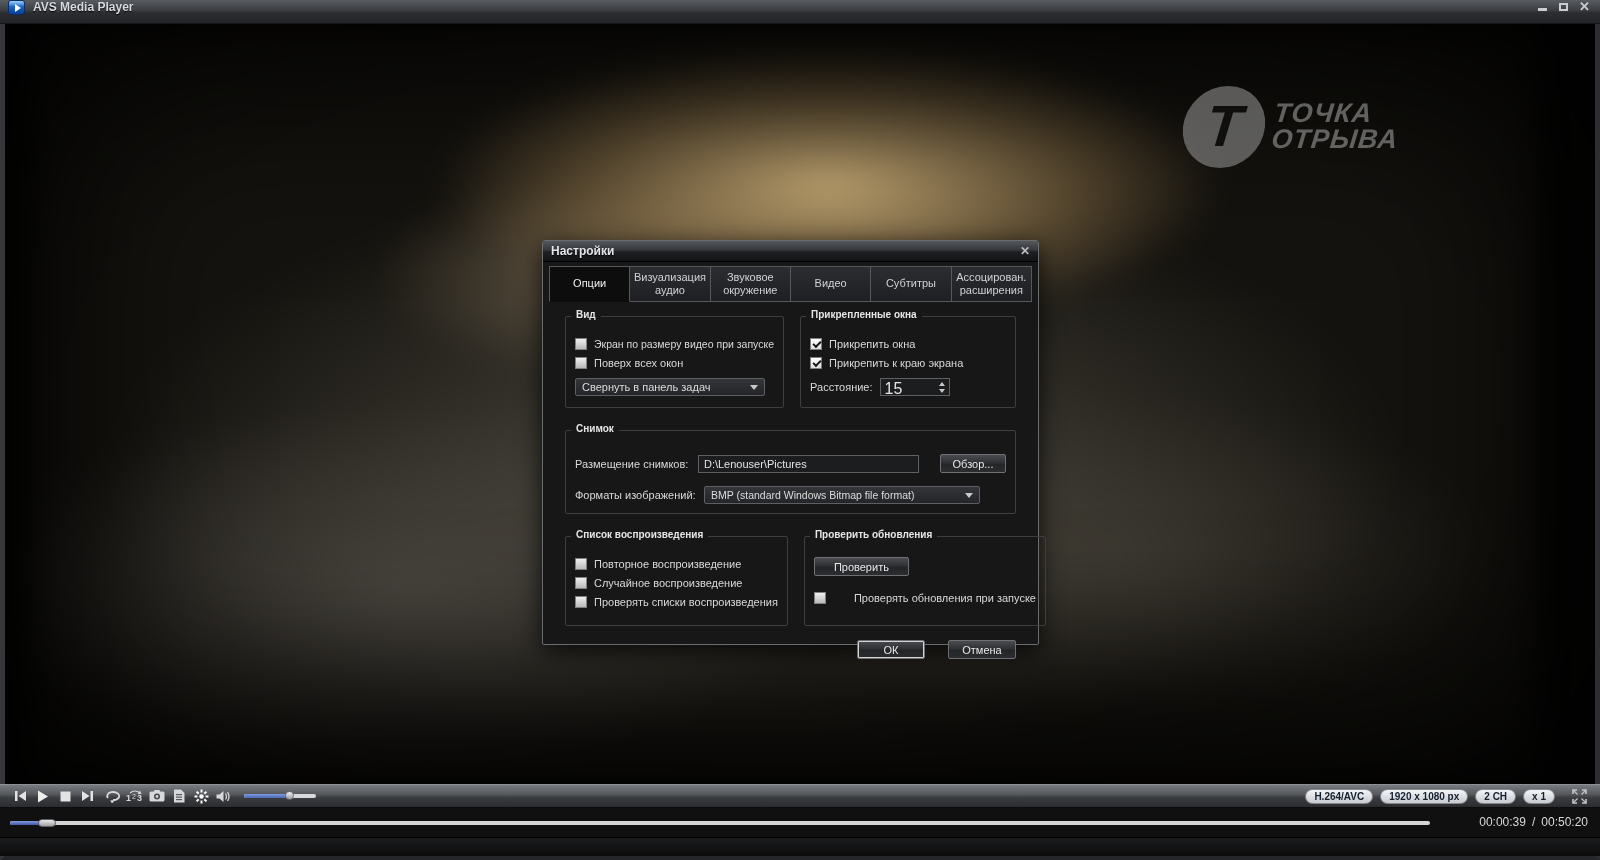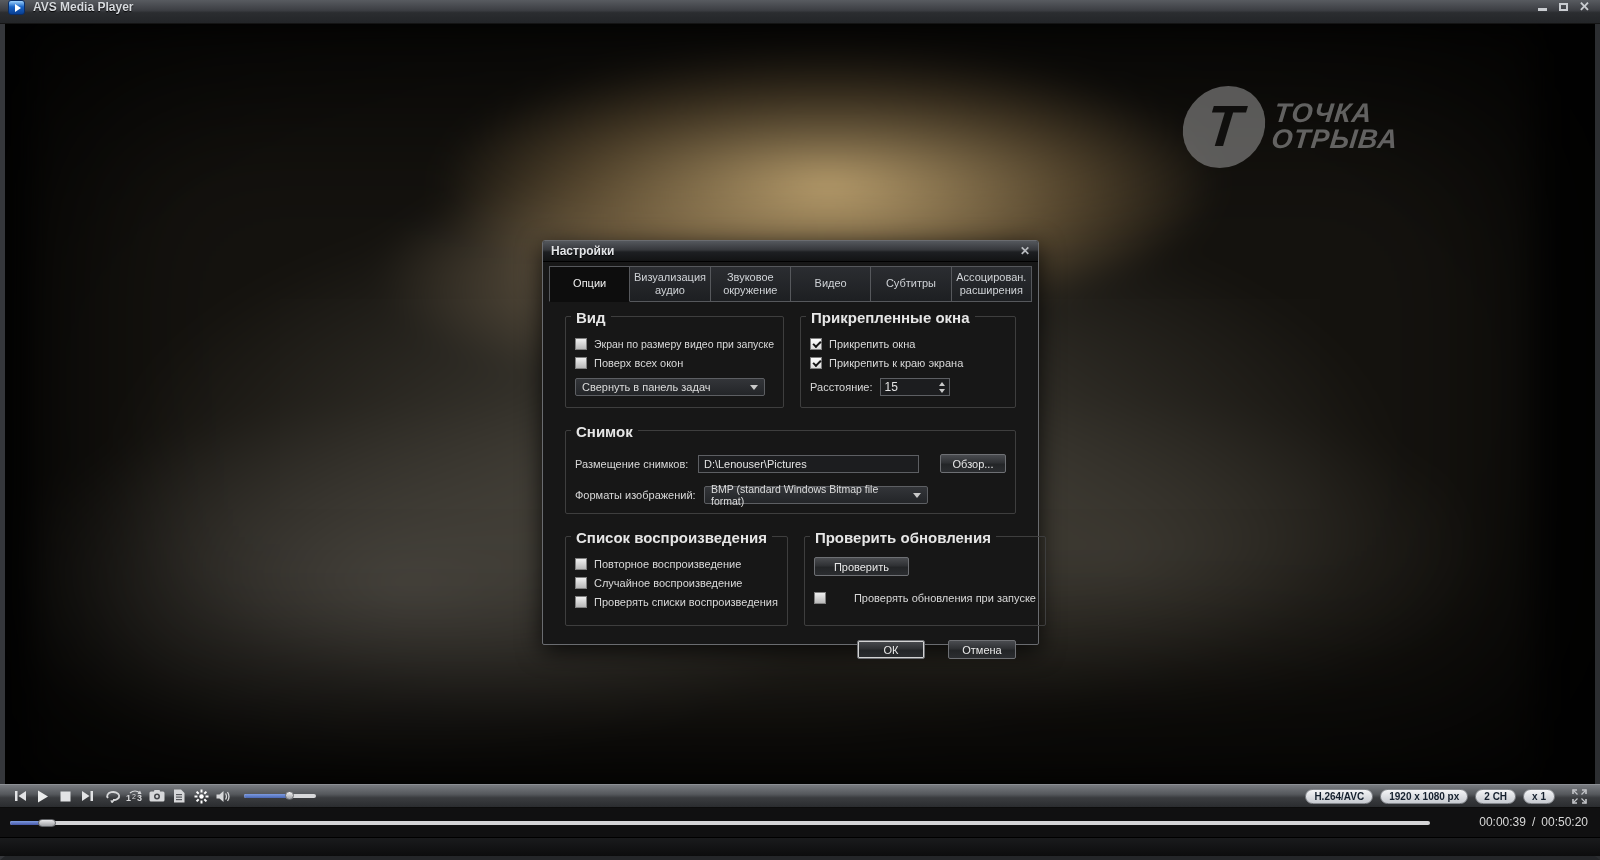--- a/index.html
+++ b/index.html
@@ -54,40 +54,40 @@
   .dlg-tabs { display:flex; padding:4px 6px 0 6px; gap:0; }
   .tab { flex:1; min-height:36px; display:flex; align-items:center; justify-content:center; text-align:center;
     color:#cfd2d6; font-size:11px; line-height:1.2; padding:2px 3px;
     background:linear-gradient(#2b2d31,#1d1f22); border:1px solid #56585c; border-left-width:0; }
   .tab:first-child { border-left-width:1px; }
   .tab.active { background:#0d0d0d; border-bottom-color:#0d0d0d; color:#f0f0f0; }
   .dlg-body { padding:14px 22px 0 22px; }
 
   .group { position:relative; border:1px solid #3e3e3e; border-radius:2px; padding:14px 9px 8px 9px; }
   .group-title { position:absolute; top:-8px; left:5px; background:#171717; padding:0 5px;
-    color:#e6e6e6; font-size:15px; font-weight:bold; white-space:nowrap; }
+    color:#e6e6e6; font-size:10px; font-weight:bold; white-space:nowrap; }
   .grp-row2 { display:flex; gap:16px; margin-bottom:22px; }
   .grp-row2 .group { flex:1; }
   .row { display:flex; align-items:center; gap:7px; margin:7px 0; }
   .cb { position:relative; width:12px; height:12px; flex:0 0 12px;
     background:linear-gradient(#efefef,#b9b9b9); border:1px solid #808080; }
   .cb.checked { background:linear-gradient(#ffffff,#dcdcdc); }
   .cb.checked::after { content:""; position:absolute; left:2px; top:2px; width:6px; height:3px;
     border-left:2px solid #151515; border-bottom:2px solid #151515; transform:rotate(-45deg); }
   .cb-label { color:#d9d9d9; font-size:11px; white-space:nowrap; }
   .fld-label { color:#d9d9d9; font-size:11px; white-space:nowrap; }
 
   .select { display:flex; align-items:center; justify-content:space-between; height:18px;
     background:linear-gradient(#333539,#232528); border:1px solid #5d5f63; border-radius:2px;
     color:#dcdcdc; font-size:11px; padding:0 6px; }
   .select .arrow { width:0; height:0; border-left:4px solid transparent; border-right:4px solid transparent; border-top:5px solid #c9c9c9; }
   .textinput { height:18px; background:#1c1d1f; border:1px solid #5d5f63; color:#e3e3e3;
     font-size:11px; padding:0 5px; display:flex; align-items:center; }
   .spinner { display:flex; width:70px; height:18px; background:#1c1d1f; border:1px solid #5d5f63; }
-  .spin-val { flex:1; color:#e3e3e3; font-size:12px; padding:1px 4px; }
+  .spin-val { flex:1; color:#e3e3e3; font-size:16px; padding:1px 4px; }
   .spin-btns { width:13px; display:flex; flex-direction:column; justify-content:center; align-items:center; gap:3px; }
   .spin-up { width:0;height:0;border-left:3px solid transparent;border-right:3px solid transparent;border-bottom:4px solid #c9c9c9; }
   .spin-dn { width:0;height:0;border-left:3px solid transparent;border-right:3px solid transparent;border-top:4px solid #c9c9c9; }
 
   .btn { display:inline-flex; align-items:center; justify-content:center; height:19px;
     background:linear-gradient(#4a4c50,#2f3134 45%,#232527 55%,#2b2d30);
     border:1px solid #6e7074; border-radius:2px; color:#e9e9e9; font-size:11px; padding:0 14px; }
   .btn.default { box-shadow:0 0 0 1px #d3d3d3 inset; }
   .dlg-buttons { display:flex; justify-content:flex-end; gap:23px; margin:14px 0 0 0; }
   .dlg-buttons .btn { width:68px; }
@@ -214,21 +214,21 @@
 
       <div class="group" style="height:84px; margin-bottom:22px;">
         <div class="group-title">Снимок</div>
         <div class="row" style="margin-top:9px;">
           <span class="fld-label" style="width:122px;">Размещение снимков:</span>
           <div class="textinput" style="width:232px;">D:\Lenouser\Pictures</div>
           <div class="btn" style="margin-left:14px; width:66px;">Обзор...</div>
         </div>
         <div class="row" style="margin-top:13px;">
           <span class="fld-label" style="width:122px;">Форматы изображений:</span>
-          <div class="select" style="width:224px;">
+          <div class="select" style="width:276px;">
             <span style="font-size:10.5px;">BMP (standard Windows Bitmap file format)</span>
             <span class="arrow"></span>
           </div>
         </div>
       </div>
 
       <div class="grp-row2" style="margin-bottom:0;">
         <div class="group" style="height:90px;">
           <div class="group-title">Список воспроизведения</div>
           <div class="row">

